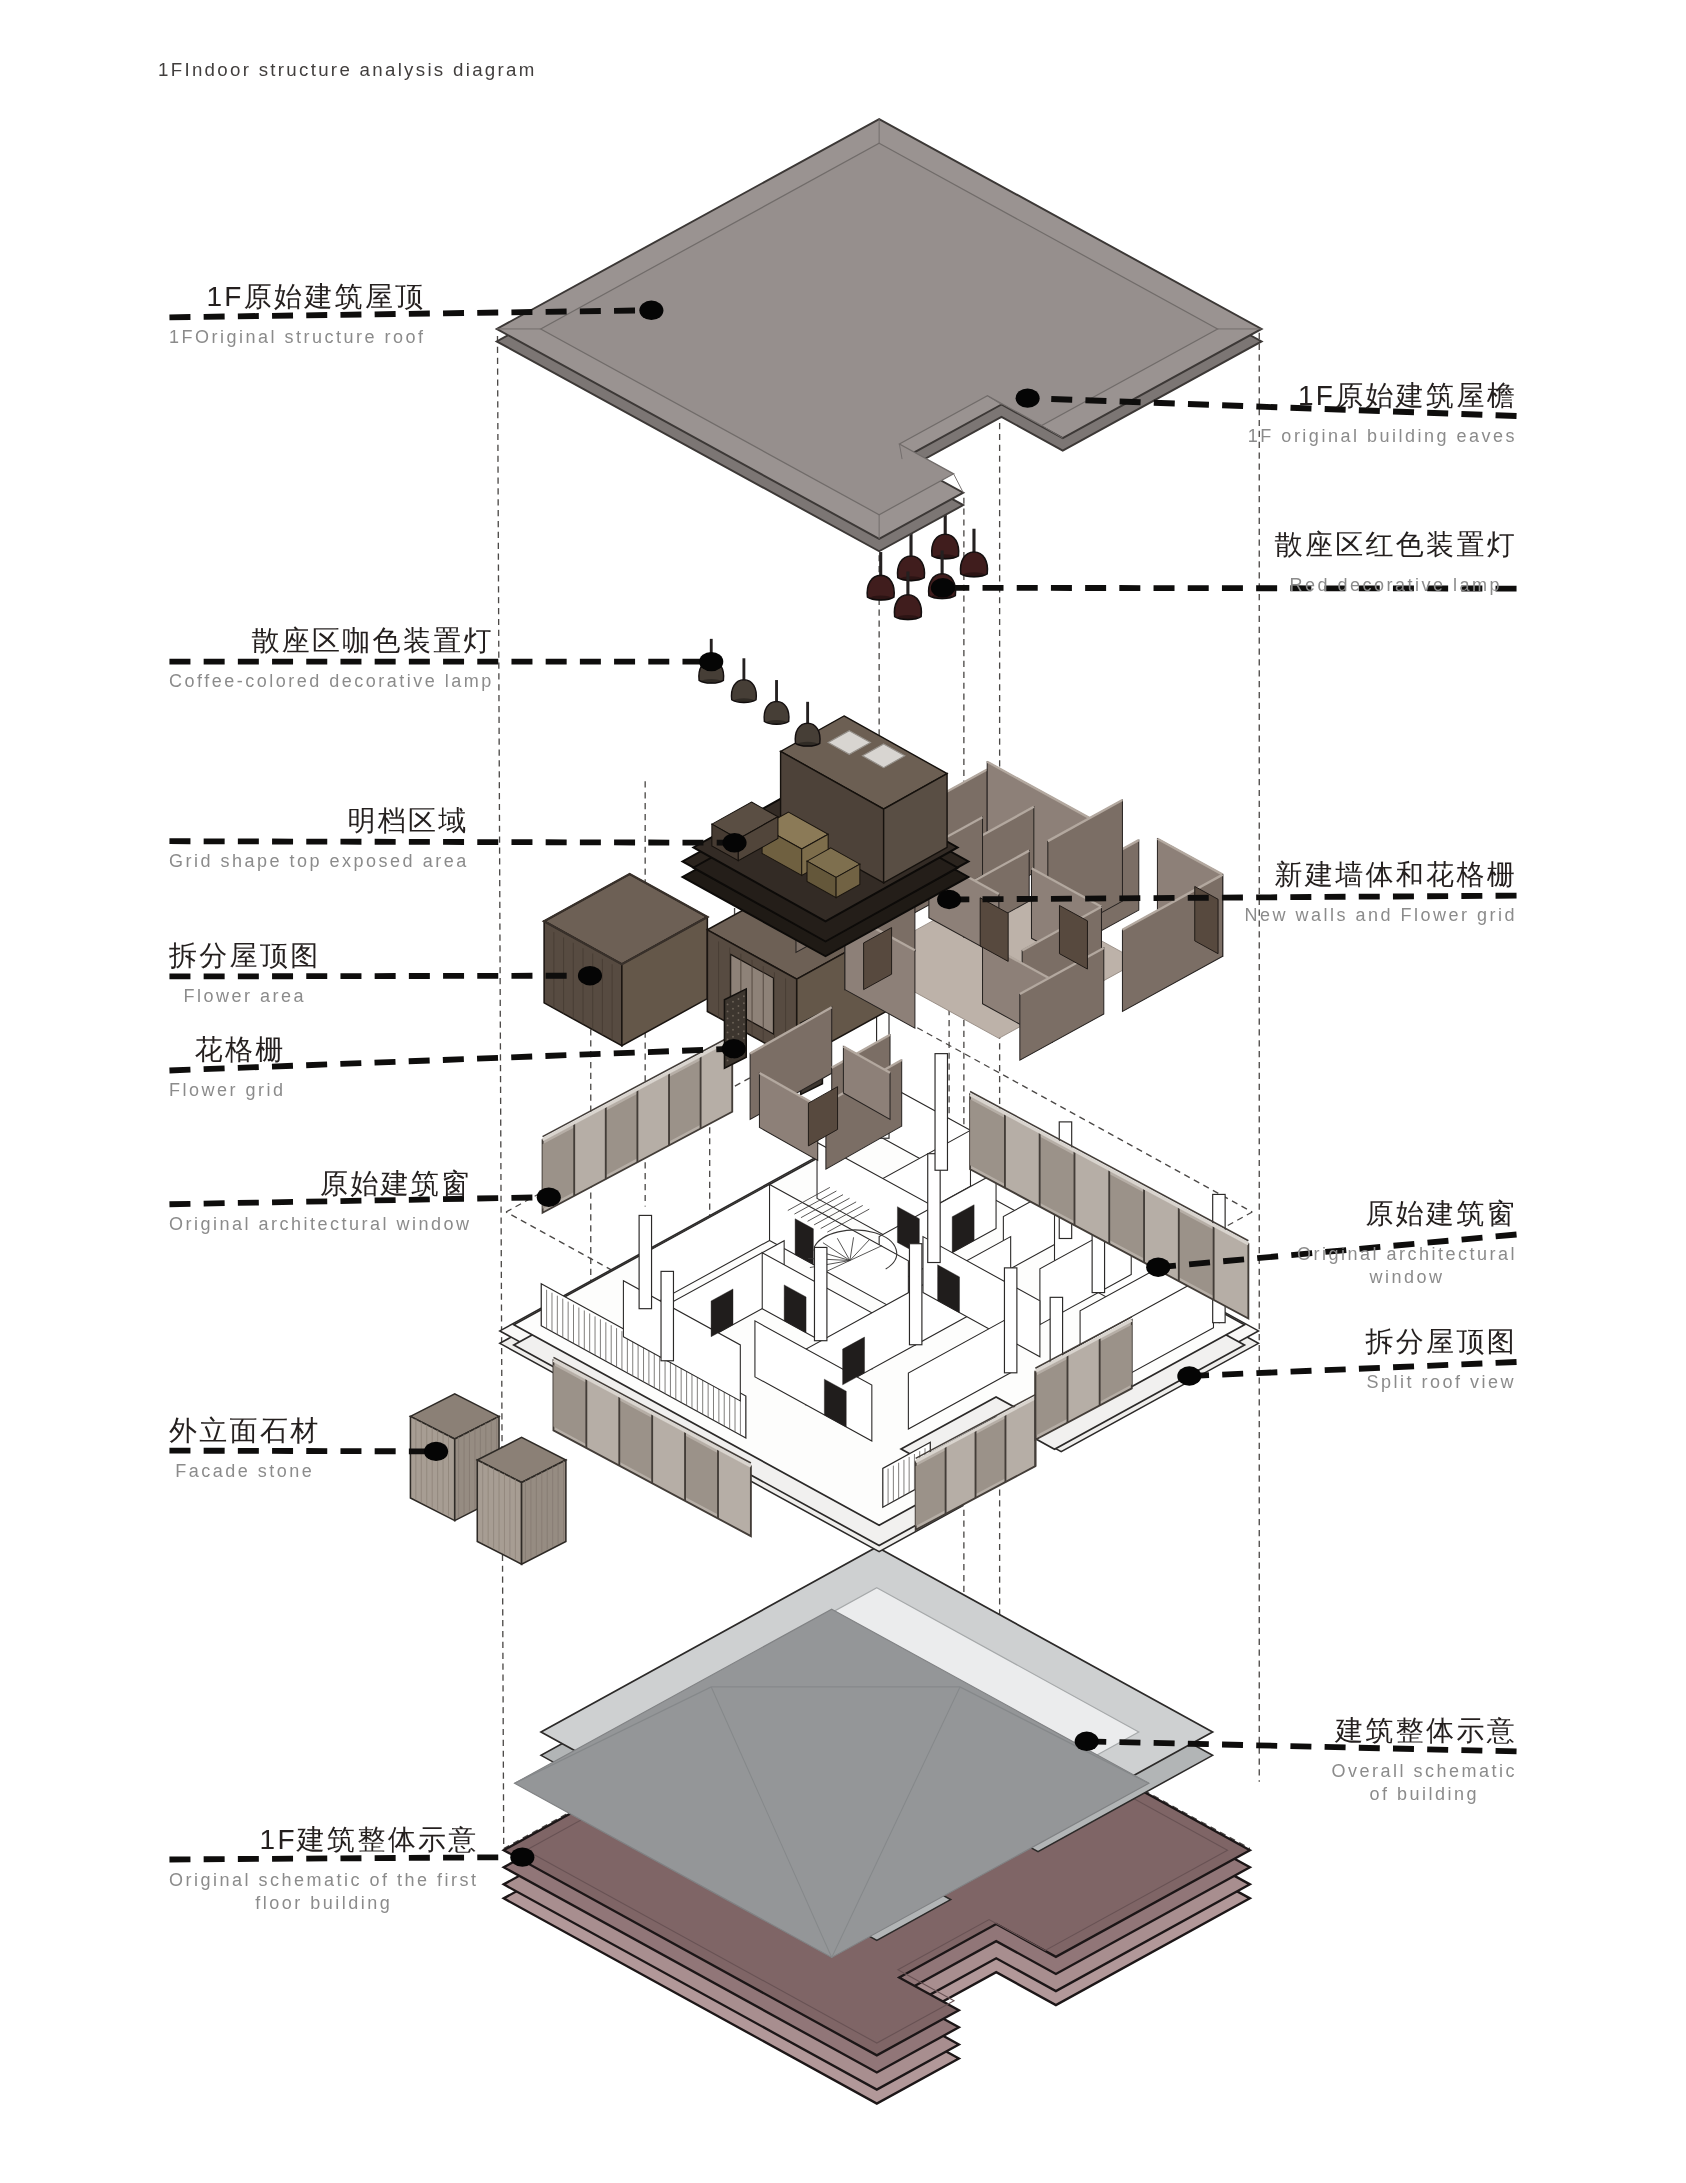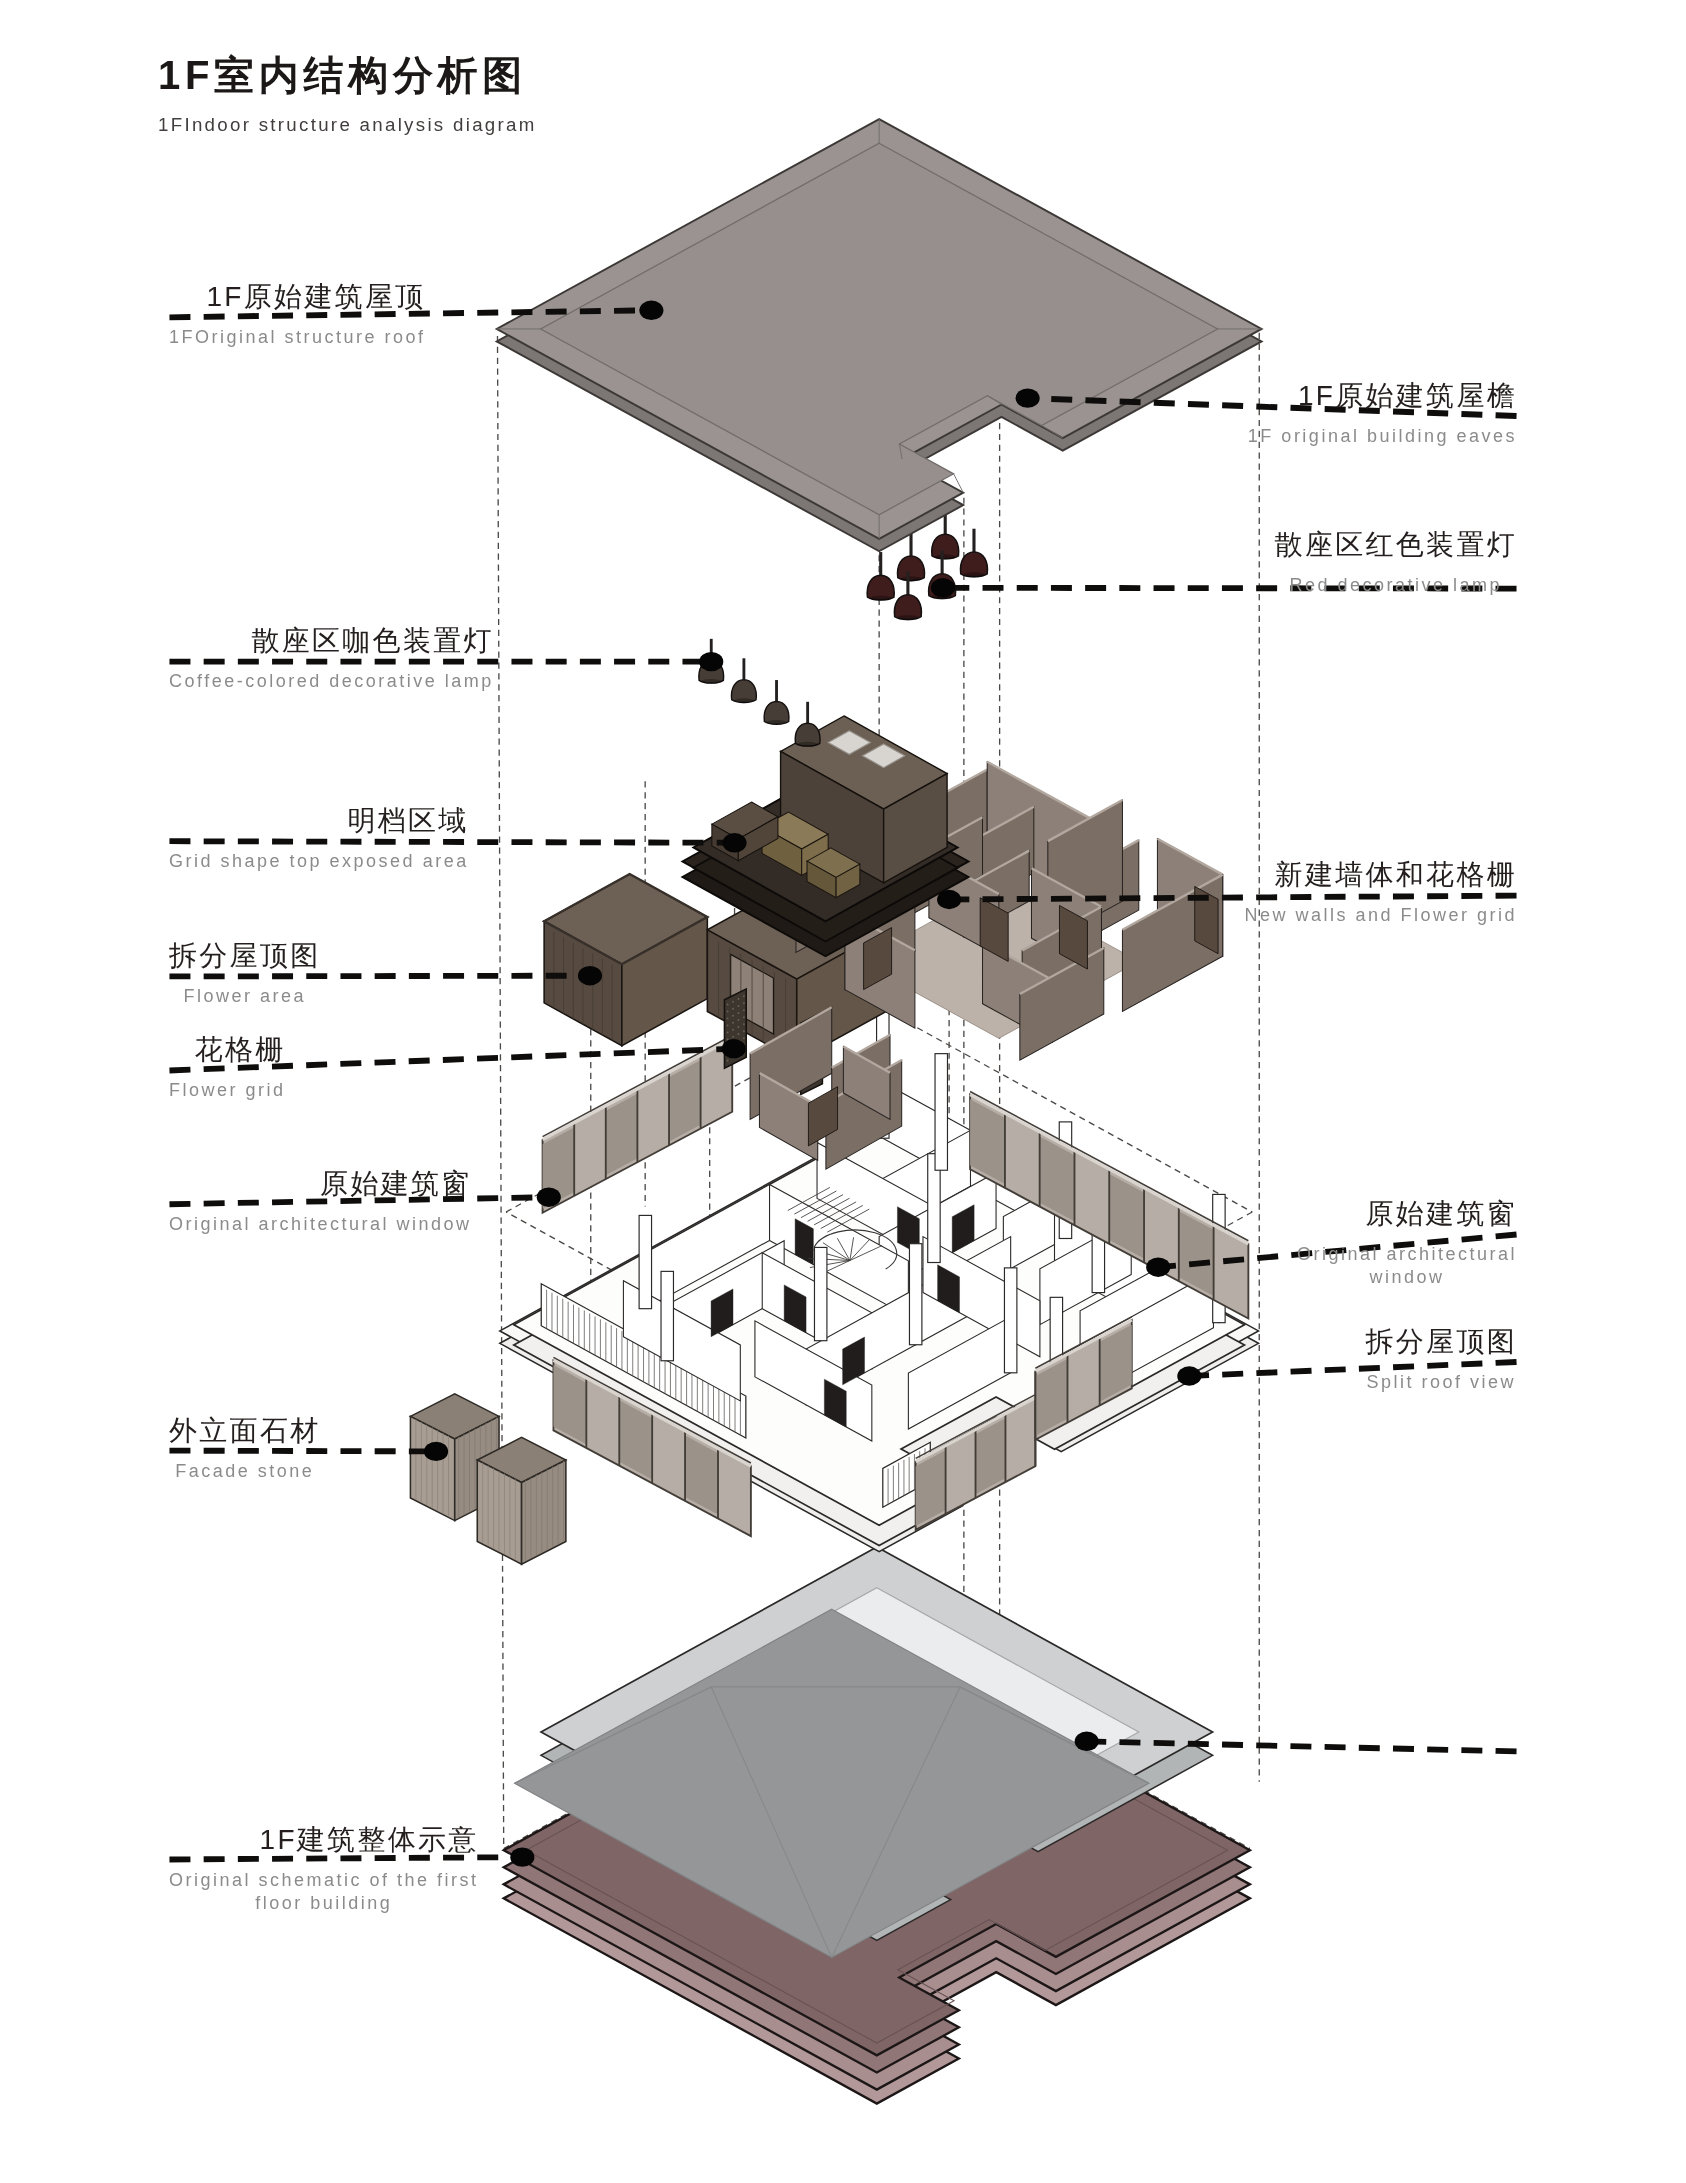--- a/index.html
+++ b/index.html
@@ -533,21 +533,20 @@
           <line x1="1951" y1="1588" x2="1490" y2="1630" stroke="#0e0d0c" stroke-width="7.5" stroke-dasharray="27 17"></line>
           <ellipse cx="1490" cy="1630" rx="15.5" ry="12.5" fill="#050505"></ellipse>
           <line x1="1951" y1="1752" x2="1530" y2="1770" stroke="#0e0d0c" stroke-width="7.5" stroke-dasharray="27 17"></line>
           <ellipse cx="1530" cy="1770" rx="15.5" ry="12.5" fill="#050505"></ellipse>
           <line x1="1951" y1="2253" x2="1398" y2="2240" stroke="#0e0d0c" stroke-width="7.5" stroke-dasharray="27 17"></line>
           <ellipse cx="1398" cy="2240" rx="15.5" ry="12.5" fill="#050505"></ellipse>
         </g>
       </svg></div>
 
   <div id="title-block">
-    <div class="t1">1F室内结构分析图</div>
     <div class="t2">1FIndoor structure analysis diagram</div>
   </div>
 
   <div class="label left" style="left:169px;top:280px">
     <div class="zh">1F原始建筑屋顶</div>
     <div class="en">1FOriginal structure roof</div>
   </div>
   <div class="label left" style="left:169px;top:624px">
     <div class="zh">散座区咖色装置灯</div>
     <div class="en">Coffee-colored decorative lamp</div>
@@ -596,14 +595,21 @@
     <div class="zh">原始建筑窗</div>
     <div class="en">
         <span>Original architectural</span>
         <span>window</span>
       </div>
   </div>
   <div class="label right" style="right:169px;top:1325px">
     <div class="zh">拆分屋顶图</div>
     <div class="en">Split roof view</div>
   </div>
+  <div class="label right" style="right:169px;top:1714px">
+    <div class="zh">建筑整体示意</div>
+    <div class="en">
+        <span>Overall schematic</span>
+        <span>of building</span>
+      </div>
+  </div>
 </div>
 
 
 </body></html>

